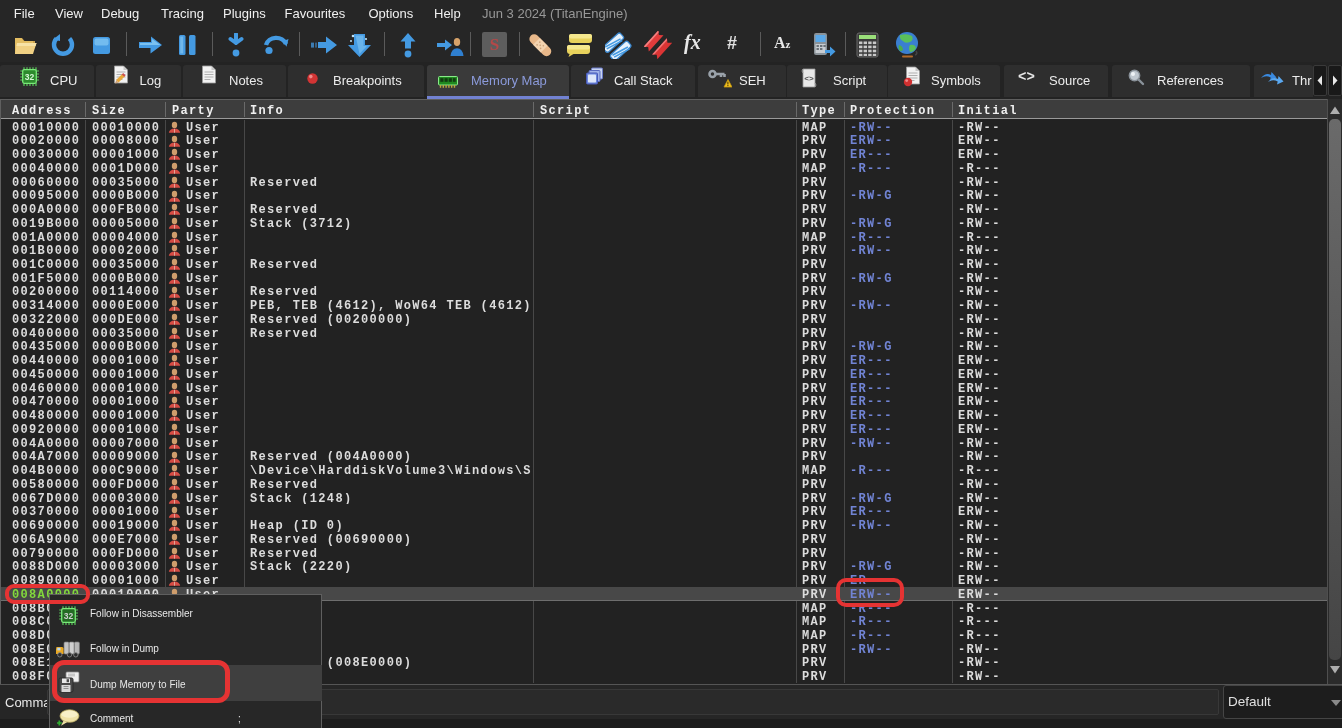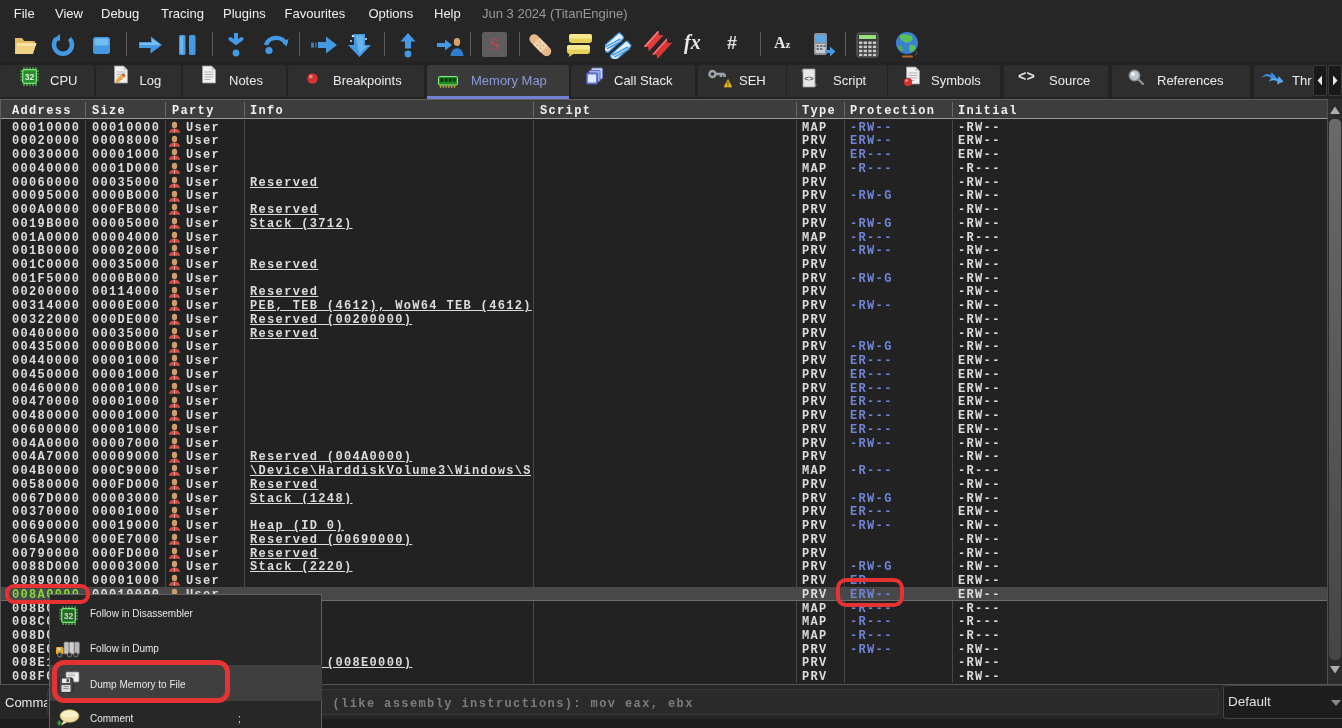--- a/index.html
+++ b/index.html
@@ -22,21 +22,21 @@
   border-bottom:1px solid #9a9a9a; z-index:1; }
 .hc { position:absolute; top:103.5px; color:#f0f0f0; white-space:pre; z-index:2;
   font-family:"Liberation Mono",monospace; font-weight:bold; font-size:12px; letter-spacing:1.34px; }
 .hsep { position:absolute; top:102px; width:1px; height:15px; background:#6a6a6a; z-index:2; }
 .vsep { position:absolute; top:120px; height:563px; width:1px; background:#484848; z-index:1; }
 .selrow { left:1px; width:1326px; height:14.6px; background:#484848; border-bottom:1.5px solid #6e6e6e; z-index:1; }
 .mc { position:absolute; color:#dcdcdc; white-space:pre; z-index:3;
   font-family:"Liberation Mono",monospace; font-weight:bold; font-size:12px;
   letter-spacing:1.34px; line-height:16.6px; height:13.74px; }
 .mc.blue { color:#7184d4; }
-.mc.clip { overflow:hidden;text-decoration:underline; }
+.mc.clip { overflow:hidden; }
 .mc.gaddr { color:#82d93c; }
 
 .sbar { position:absolute; left:1327px; top:99px; width:15px; height:585px; background:#2b2b2b;
   border-left:1px solid #4f4f4f; }
 .sthumb { position:absolute; left:1329px; top:119px; width:12px; height:541px; background:linear-gradient(#6a6a6a,#454545); border-radius:5px; }
 
 .cmdbar { position:absolute; left:0; top:684px; width:1342px; height:35px; background:#262626;
   border-top:1px solid #555; }
 .cmdlbl { position:absolute; left:5px; top:695px; font-size:13px; color:#e8e8e8; }
 .cmdinput { position:absolute; left:47px; top:689px; width:1172px; height:26px; background:#2a2a2a;
@@ -589,21 +589,21 @@
     <span class="mc" style="left:92px;top:408.14px">00001000</span>
     <svg class="abs" style="left:168px;top:409.34px;z-index:3" width="13" height="12" viewBox="0 0 13 12">
       <ellipse cx="6.5" cy="3.9" rx="2.7" ry="3.2" fill="#cf9d6c"></ellipse>
       <path d="M0.8 11.8 Q1.6 7.8 6.5 7.6 Q11.4 7.8 12.2 11.8 Z" fill="#d64c44"></path>
       <path d="M6.1 7.8 h0.8 v4 h-0.8 Z" fill="#e8d8c8" opacity="0.8"></path>
     </svg>
     <span class="mc" style="left:186px;top:408.14px">User</span>
     <span class="mc" style="left:802px;top:408.14px">PRV</span>
     <span class="mc blue" style="left:850px;top:408.14px">ER---</span>
     <span class="mc" style="left:958px;top:408.14px">ERW--</span>
-    <span class="mc" style="left:12px;top:421.88px">00600000</span>
+    <span class="mc" style="left:12px;top:421.88px">00920000</span>
     <span class="mc" style="left:92px;top:421.88px">00001000</span>
     <svg class="abs" style="left:168px;top:423.08px;z-index:3" width="13" height="12" viewBox="0 0 13 12">
       <ellipse cx="6.5" cy="3.9" rx="2.7" ry="3.2" fill="#cf9d6c"></ellipse>
       <path d="M0.8 11.8 Q1.6 7.8 6.5 7.6 Q11.4 7.8 12.2 11.8 Z" fill="#d64c44"></path>
       <path d="M6.1 7.8 h0.8 v4 h-0.8 Z" fill="#e8d8c8" opacity="0.8"></path>
     </svg>
     <span class="mc" style="left:186px;top:421.88px">User</span>
     <span class="mc" style="left:802px;top:421.88px">PRV</span>
     <span class="mc blue" style="left:850px;top:421.88px">ER---</span>
     <span class="mc" style="left:958px;top:421.88px">ERW--</span>
@@ -815,21 +815,20 @@
       <path d="M6 1.5 L11 9 H1 Z" fill="#aeaeae"></path>
     </svg>
 <div class="sthumb"></div>
 <svg class="abs" style="left:1329px;top:664px" width="12" height="11" viewBox="0 0 12 11">
       <path d="M6 9.5 L11 2 H1 Z" fill="#aeaeae"></path>
     </svg>
 
 <div class="cmdbar"></div>
 <span class="cmdlbl">Command:</span>
 <div class="cmdinput"></div>
-<span class="cmdph">(like assembly instructions): mov eax, ebx</span>
 <div class="combo"></div>
 <span class="combotxt">Default</span>
 <svg class="abs" style="left:1330px;top:698px;z-index:6" width="12" height="10" viewBox="0 0 12 10">
       <path d="M1 2 h10 l-5 6 Z" fill="#8a8a8a"></path>
     </svg>
 <div class="statusbar"></div>
 
 <div class="cmenu"></div>
 <div class="cmhl"></div>
 <svg class="abs" style="left:59px;top:606px;z-index:11" width="19" height="19" viewBox="0 0 19 19">

